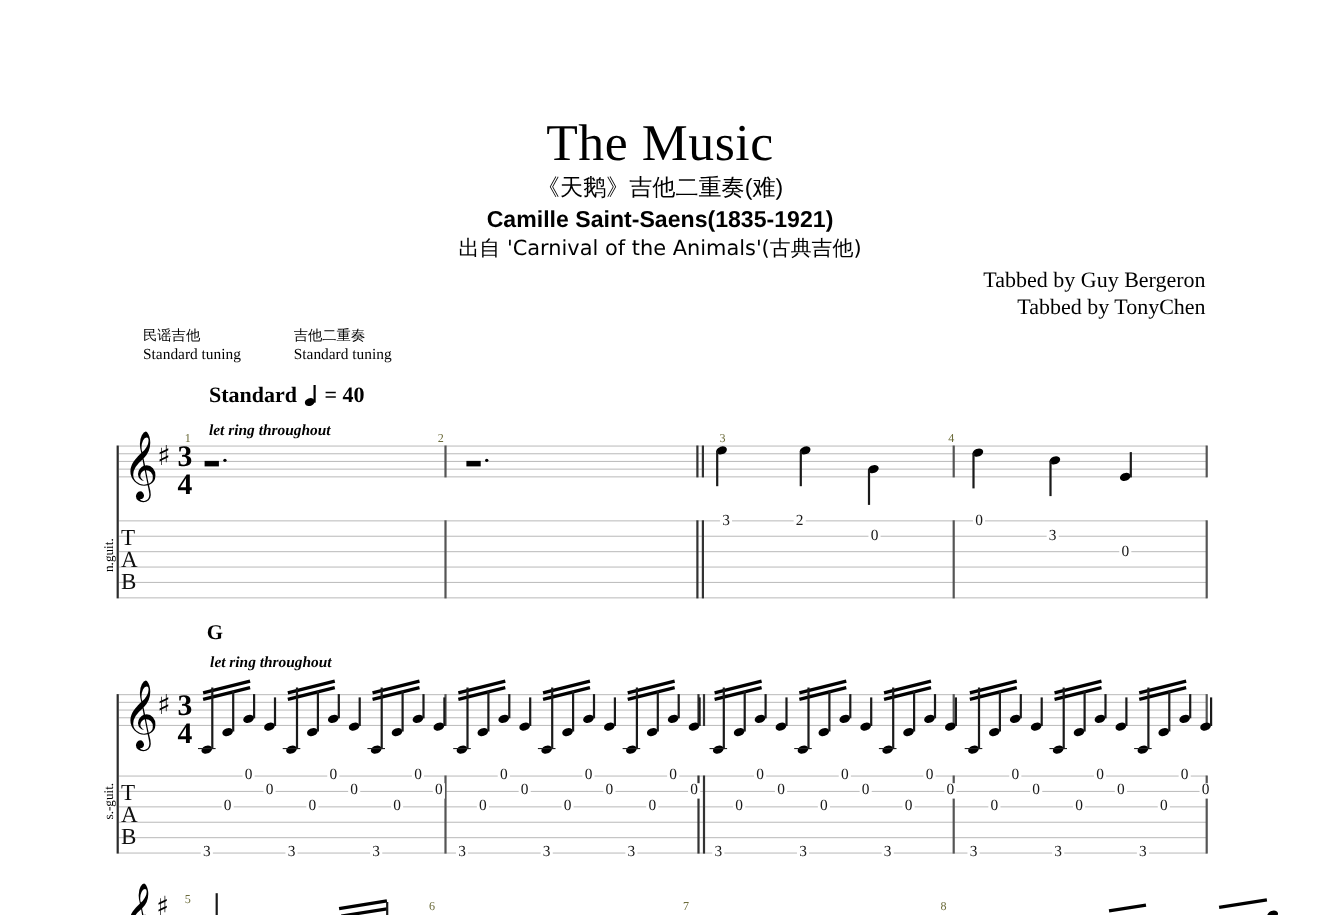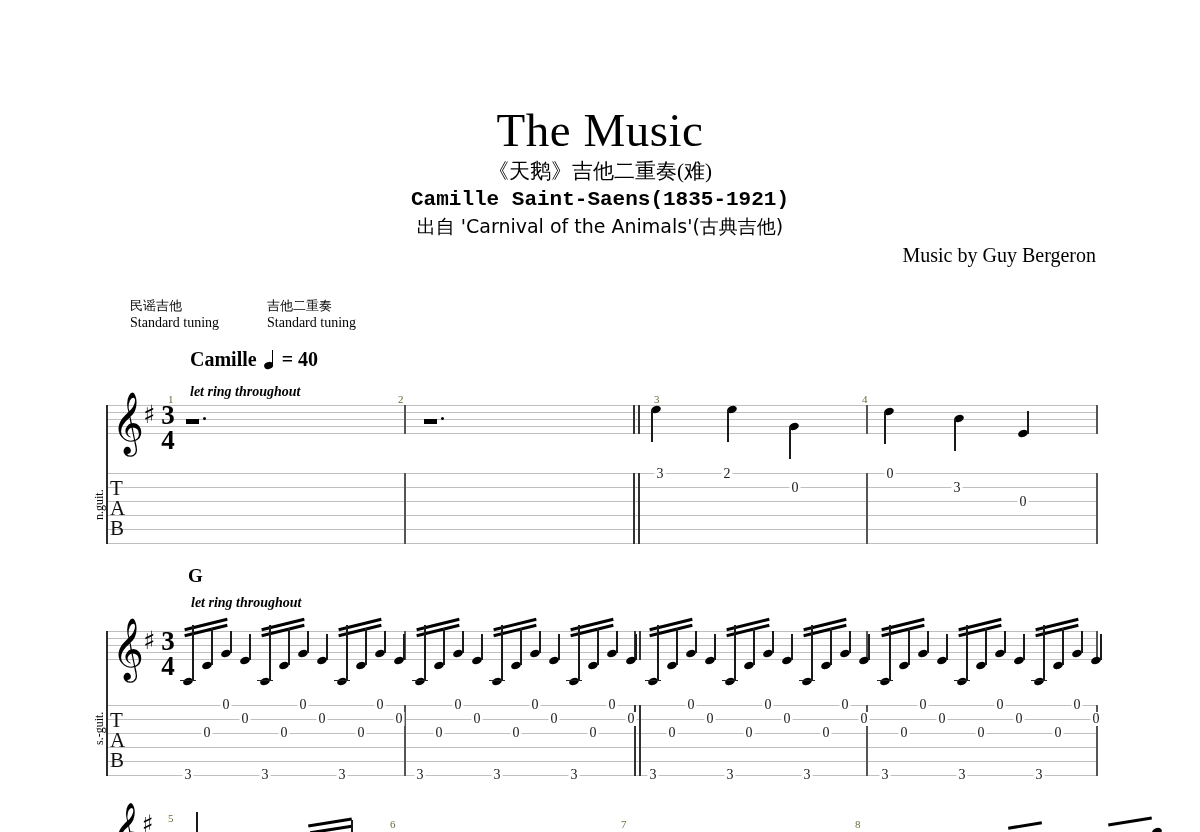--- a/index.html
+++ b/index.html
@@ -24,27 +24,27 @@
     text-align: center;
   }
   .main-title {
     font-family: "Liberation Serif", serif;
     font-size: 47px;
     line-height: 52px;
     margin-top: 104px;
     letter-spacing: 0.5px;
   }
   .subtitle-cn {
-    font-family: Liberation Serif, serif;
+    font-family: Liberation Sans, sans-serif;
     font-size: 21px;
     line-height: 26px;
     margin-top: 2px;
   }
   .composer {
-    font-family: Liberation Mono, monospace;
+    font-family: Liberation Sans, sans-serif;
     font-size: 21px;
     font-weight: bold;
     line-height: 26px;
     margin-top: 3px;
   }
   .source {
     font-family: "DejaVu Sans", sans-serif;
     font-size: 19px;
     line-height: 25px;
     margin-top: 1px;
@@ -254,34 +254,35 @@
 <body>
 
 <div class="title-block">
   <div class="main-title">The Music</div>
   <div class="subtitle-cn">《天鹅》吉他二重奏(难)</div>
   <div class="composer">Camille Saint-Saens(1835-1921)</div>
   <div class="source">出自 'Carnival of the Animals'(古典吉他)</div>
 </div>
 
 <div class="credits">
-  <div>Music by Guy Bergeron</div>
+  <div>Tabbed by Guy Bergeron</div>
+  <div>Tabbed by TonyChen</div>
 </div>
 
 <div class="tuning-group" style="left:130px; top:297px;">
   <div class="tuning-name">民谣吉他</div>
   <div class="tuning-sub">Standard tuning</div>
 </div>
 <div class="tuning-group" style="left:267px; top:297px;">
   <div class="tuning-name">吉他二重奏</div>
   <div class="tuning-sub">Standard tuning</div>
 </div>
 
 <div class="tempo">
-  <span>Camille</span>
+  <span>Standard</span>
   <span class="tempo-note"></span>
   <span>= 40</span>
 </div>
 
 <div class="sidelabel" style="left:92px; top:520px;">n.guit.</div>
 <div class="sidelabel" style="left:92px; top:745px;">s.-guit.</div>
 
 <div class="system">
 
   <div class="expr" style="left:190px; top:384px;">let ring throughout</div>

